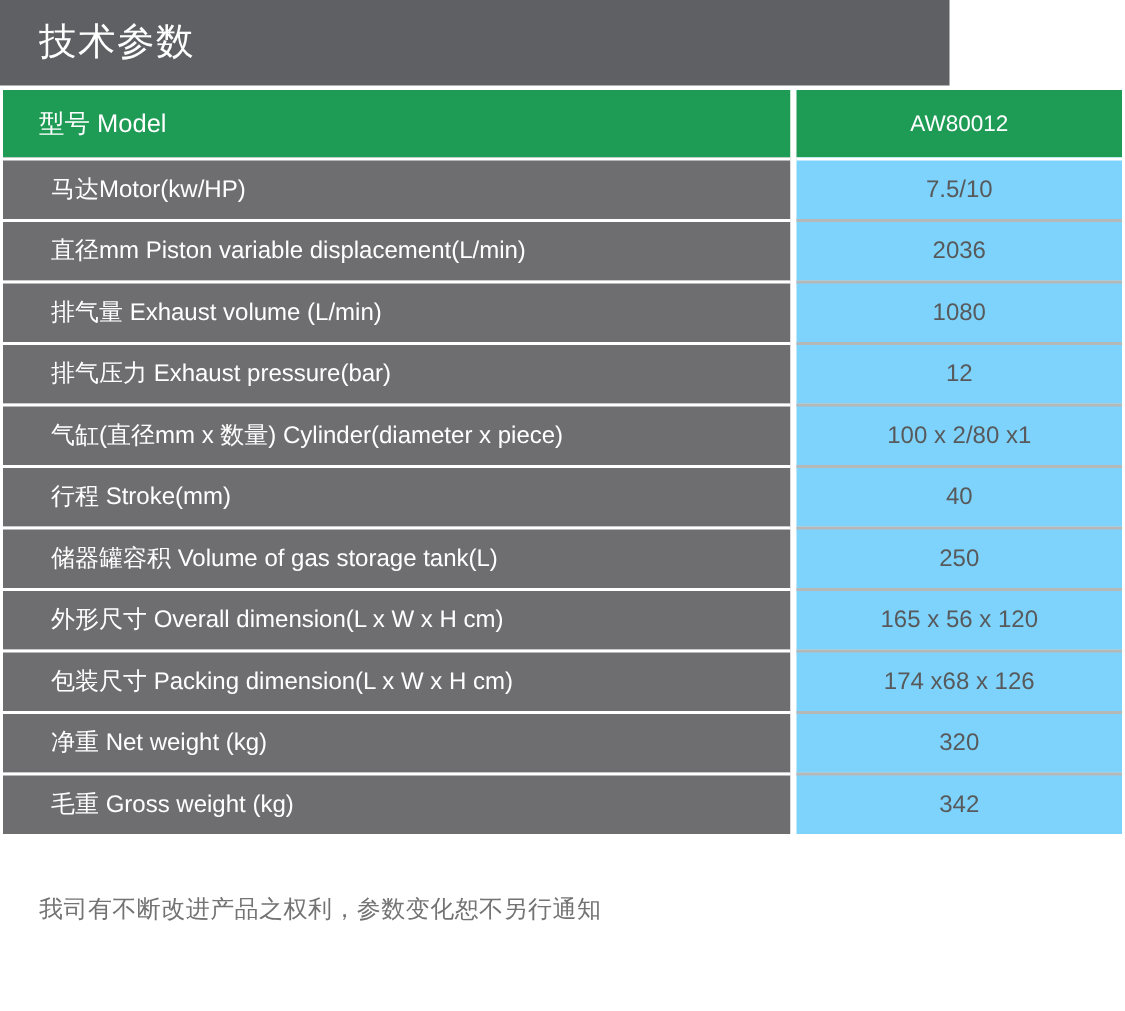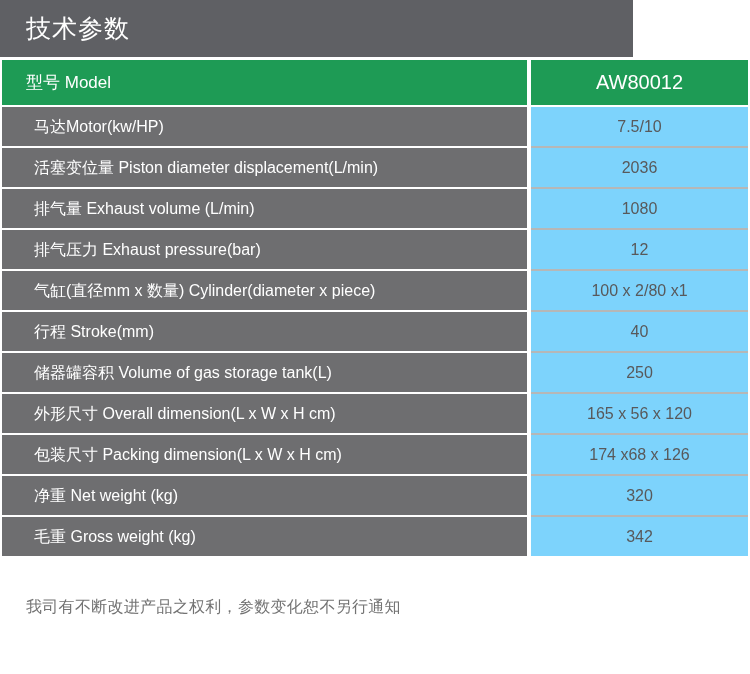--- a/index.html
+++ b/index.html
@@ -72,21 +72,21 @@
   .hdr-row td.cell-value {
     background: #1e9b55;
     color: #ffffff;
     height: 45px;
   }
   .hdr-row td.cell-label {
     font-size: 17px;
     padding-left: 24px;
   }
   .hdr-row td.cell-value {
-    font-size: 20px;
+    font-size: 15px;
     text-align: center;
   }
 
   
   .body-row td.cell-label {
     background: #6e6e70;
     color: #ffffff;
     font-size: 16px;
     padding-left: 32px;
     height: 41px;
@@ -137,21 +137,21 @@
         <td class="gap-cell"></td>
         <td class="cell-value">AW80012</td>
       </tr>
 
       <tr class="body-row first-body">
         <td class="cell-label">马达Motor(kw/HP)</td>
         <td class="gap-cell"></td>
         <td class="cell-value">7.5/10</td>
       </tr>
       <tr class="body-row">
-        <td class="cell-label">活塞变位量 Piston diameter displacement(L/min)</td>
+        <td class="cell-label">直径mm Piston variable displacement(L/min)</td>
         <td class="gap-cell"></td>
         <td class="cell-value">2036</td>
       </tr>
       <tr class="body-row">
         <td class="cell-label">排气量 Exhaust volume (L/min)</td>
         <td class="gap-cell"></td>
         <td class="cell-value">1080</td>
       </tr>
       <tr class="body-row">
         <td class="cell-label">排气压力 Exhaust pressure(bar)</td>

